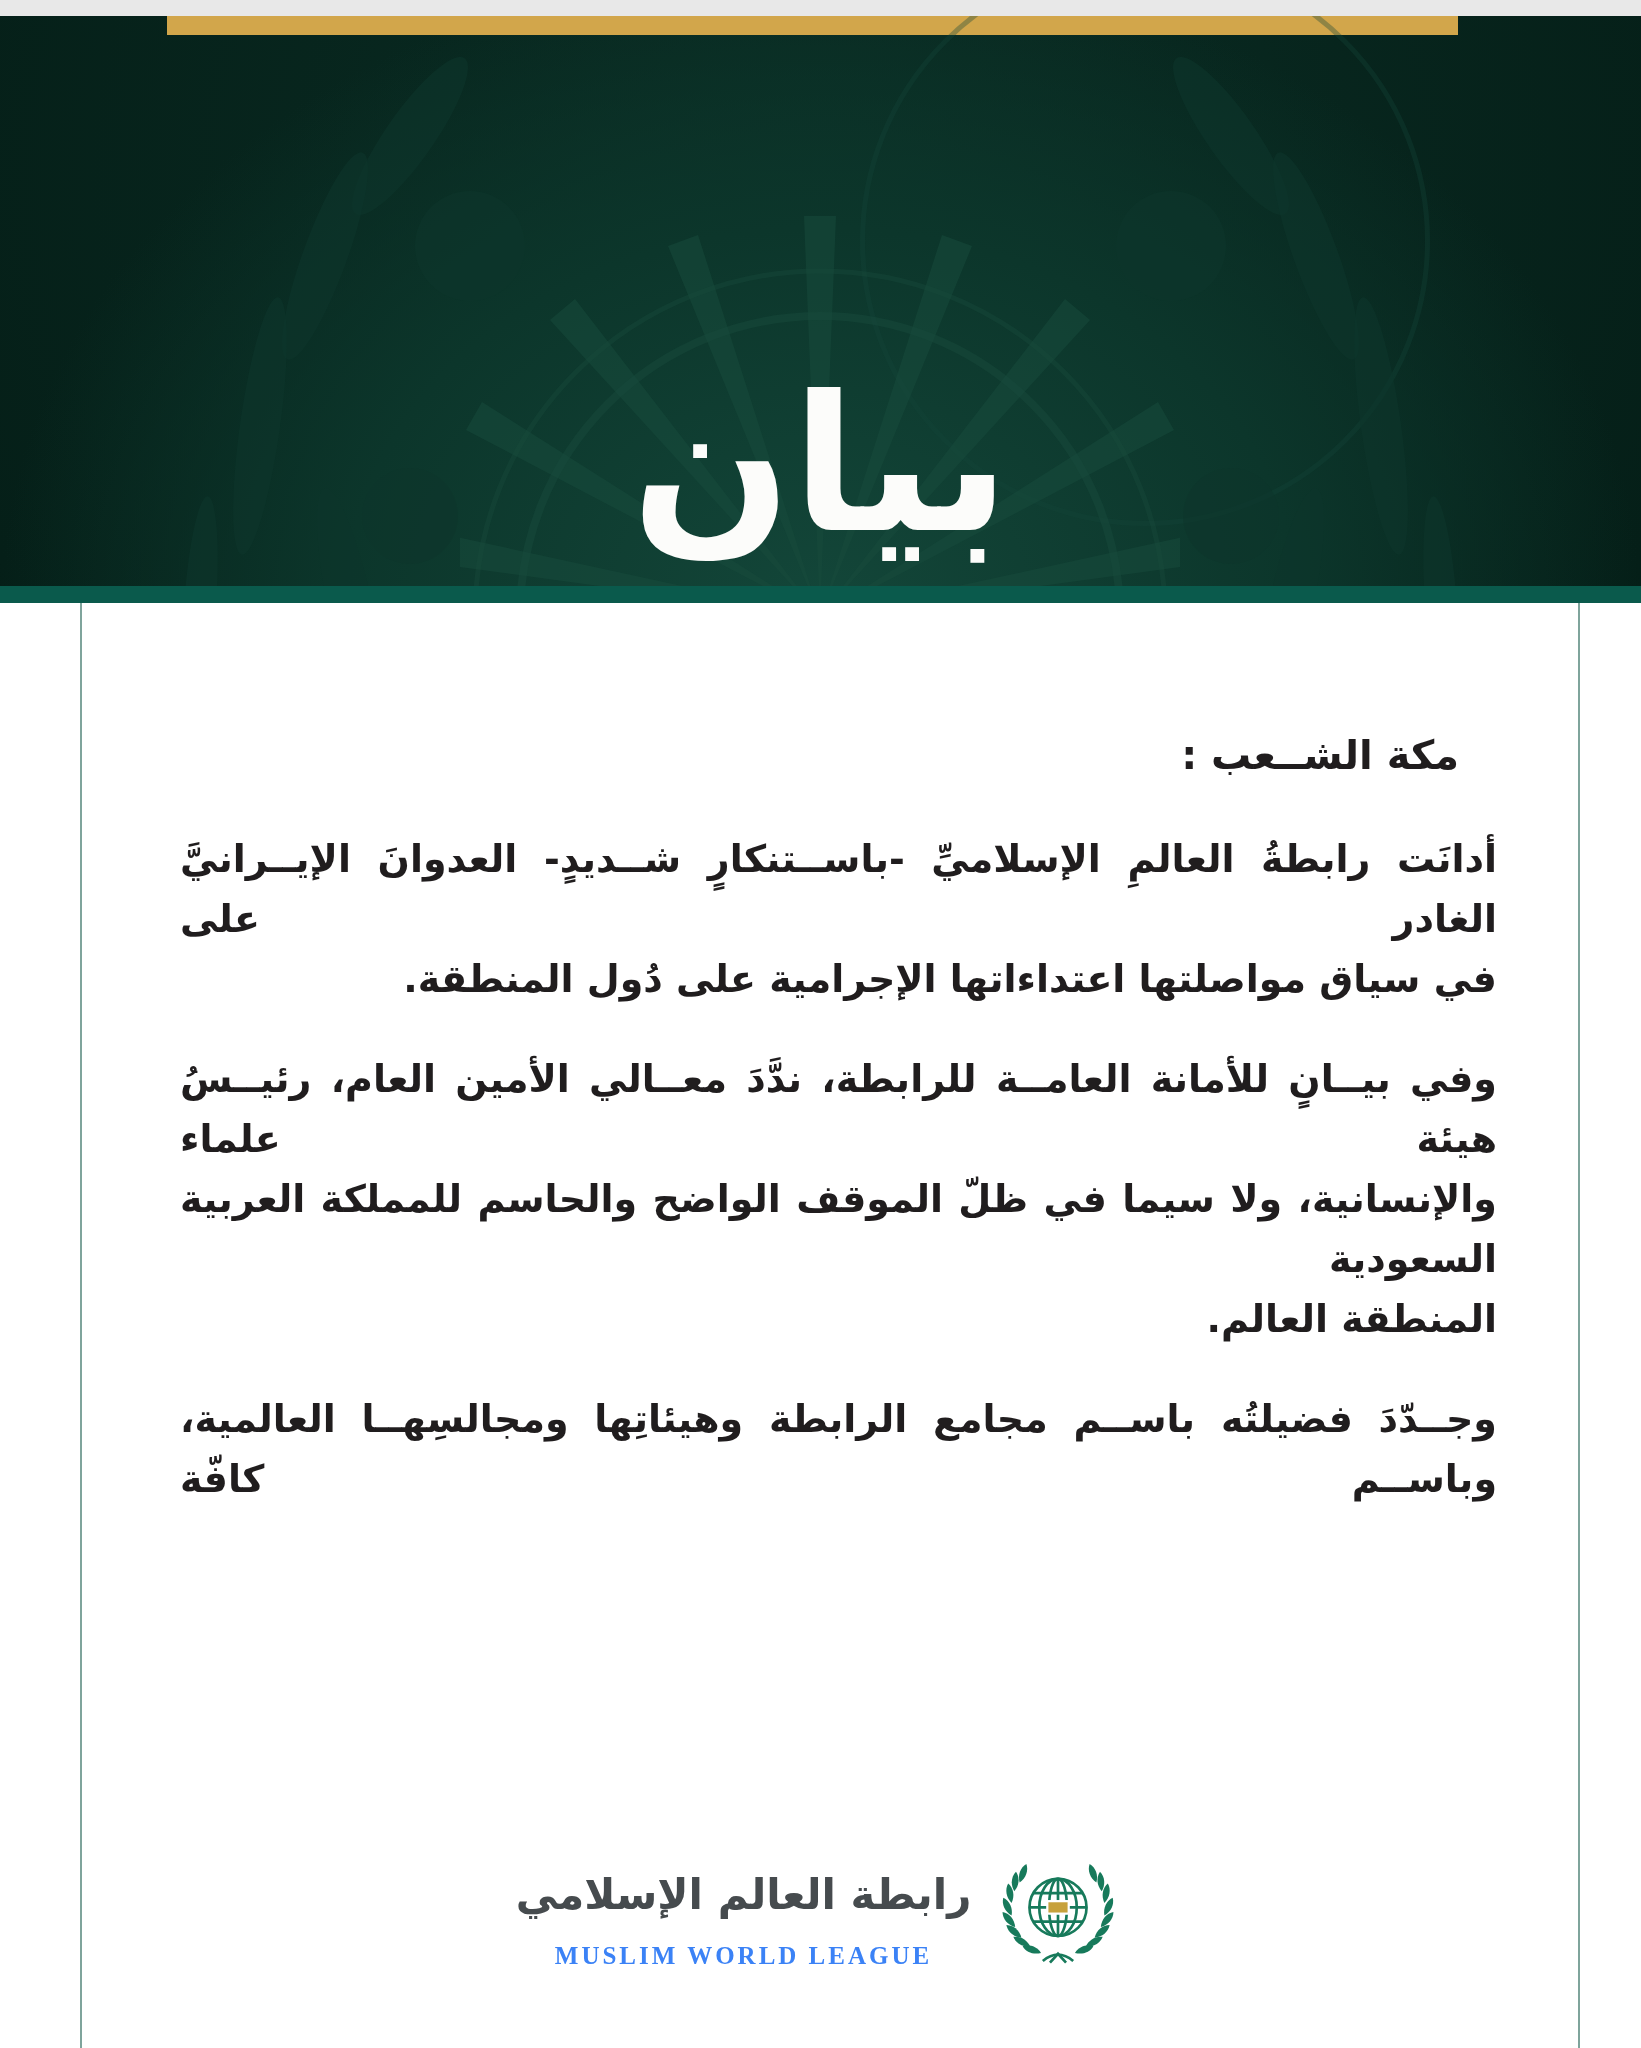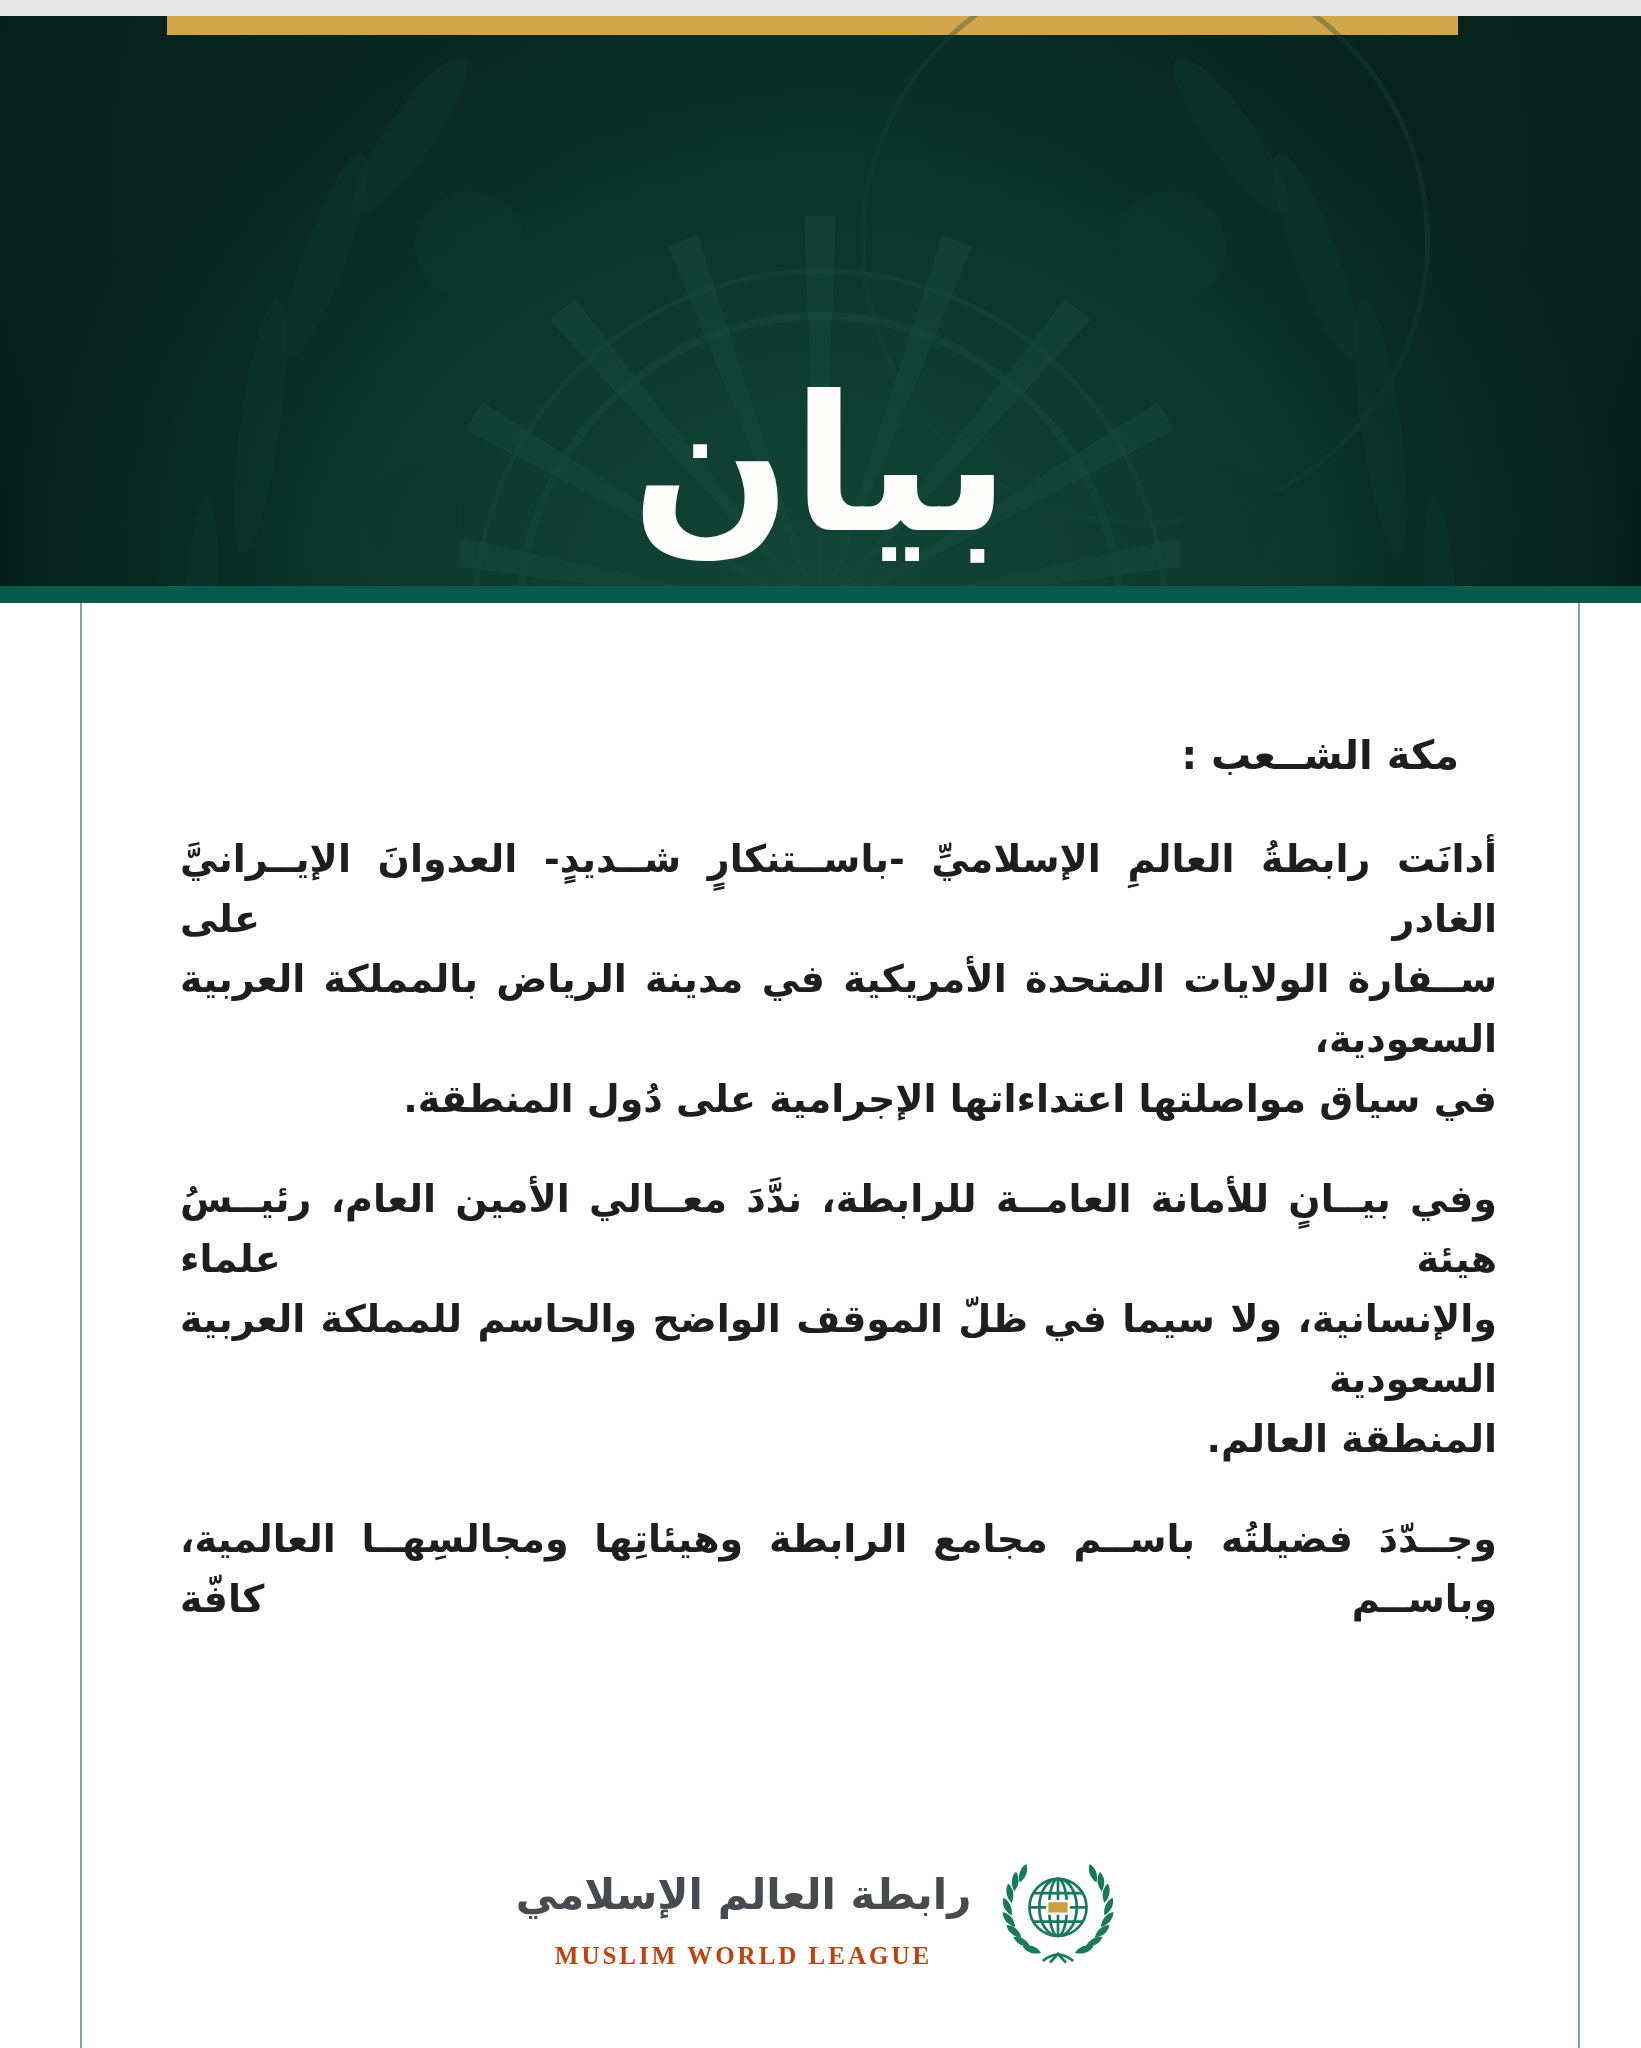--- a/index.html
+++ b/index.html
@@ -66,21 +66,21 @@
     position:absolute;top:1845px;left:0;width:1641px;
     display:flex;justify-content:center;align-items:center;gap:20px;
   }
   .logo-text{display:flex;flex-direction:column;align-items:center;gap:20px;}
   .logo-arabic{
     direction:rtl;font-size:42px;font-weight:700;color:#464B4E;line-height:1.3;
     font-family:"DejaVu Sans",sans-serif;
   }
   .logo-english{
     font-family:"Liberation Serif","DejaVu Serif",serif;
-    font-size:25px;font-weight:700;letter-spacing:3px;color:#c2410c;
+    font-size:25px;font-weight:700;letter-spacing:3px;color:#3b82f6;
   }
   .emblem{width:134px;height:116px;}
 </style>
 </head>
 <body>
 
 <div class="page">
 
   <div class="header">
     <div class="gold-bar"></div>
@@ -134,21 +134,20 @@
 
   <div class="body-area">
     <div class="rule rule-left"></div>
     <div class="rule rule-right"></div>
 
     <div class="content" lang="ar">
       <h2 class="city">مكة الشــعب :</h2>
 
       <div class="para">
         <div class="line">أدانَت رابطةُ العالمِ الإسلاميِّ -باســتنكارٍ شــديدٍ- العدوانَ الإيــرانيَّ الغادر على</div>
-        <div class="line">ســفارة الولايات المتحدة الأمريكية في مدينة الرياض بالمملكة العربية السعودية،</div>
         <div class="line end">في سياق مواصلتها اعتداءاتها الإجرامية على دُول المنطقة.</div>
       </div>
 
       <div class="para">
         <div class="line">وفي بيــانٍ للأمانة العامــة للرابطة، ندَّدَ معــالي الأمين العام، رئيــسُ هيئة علماء</div>
         <div class="line">والإنسانية، ولا سيما في ظلّ الموقف الواضح والحاسم للمملكة العربية السعودية</div>
         <div class="line end">المنطقة العالم.</div>
       </div>
 
       <div class="para">

